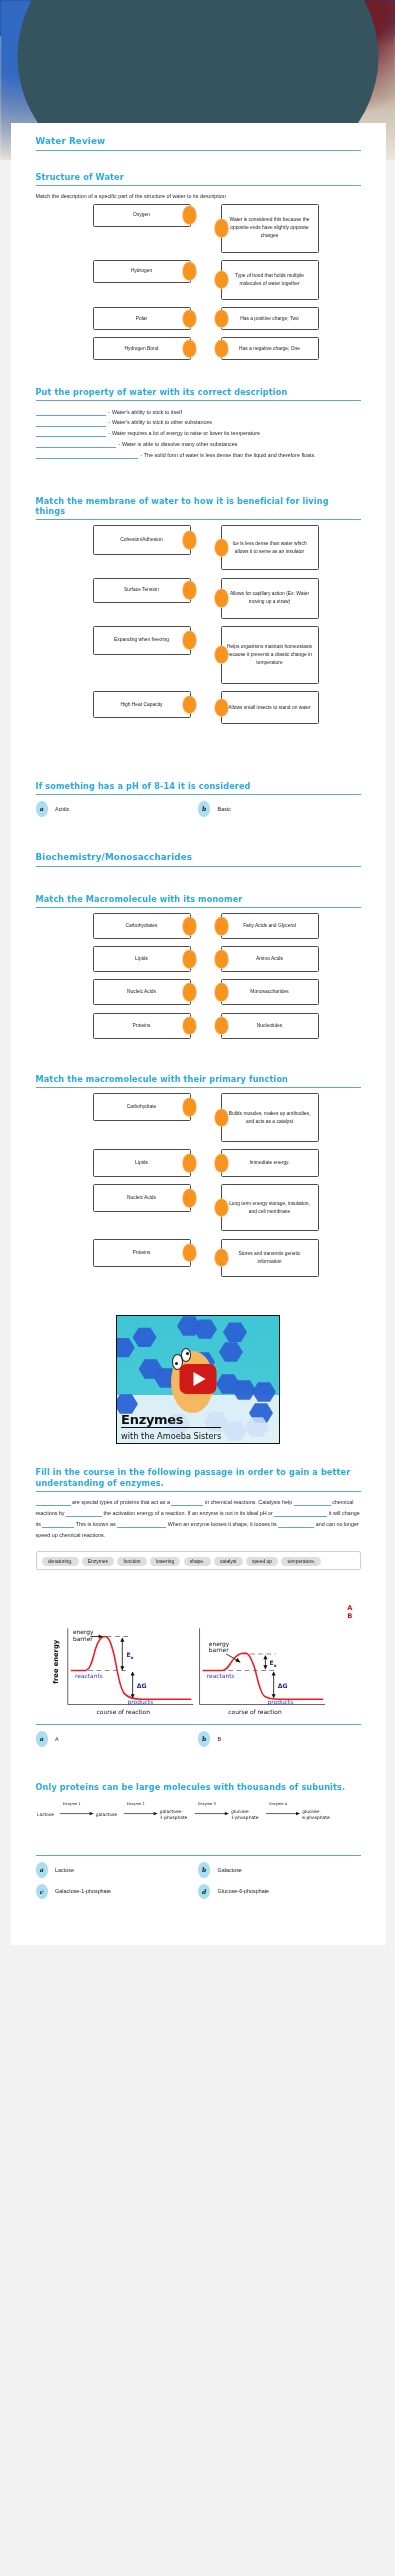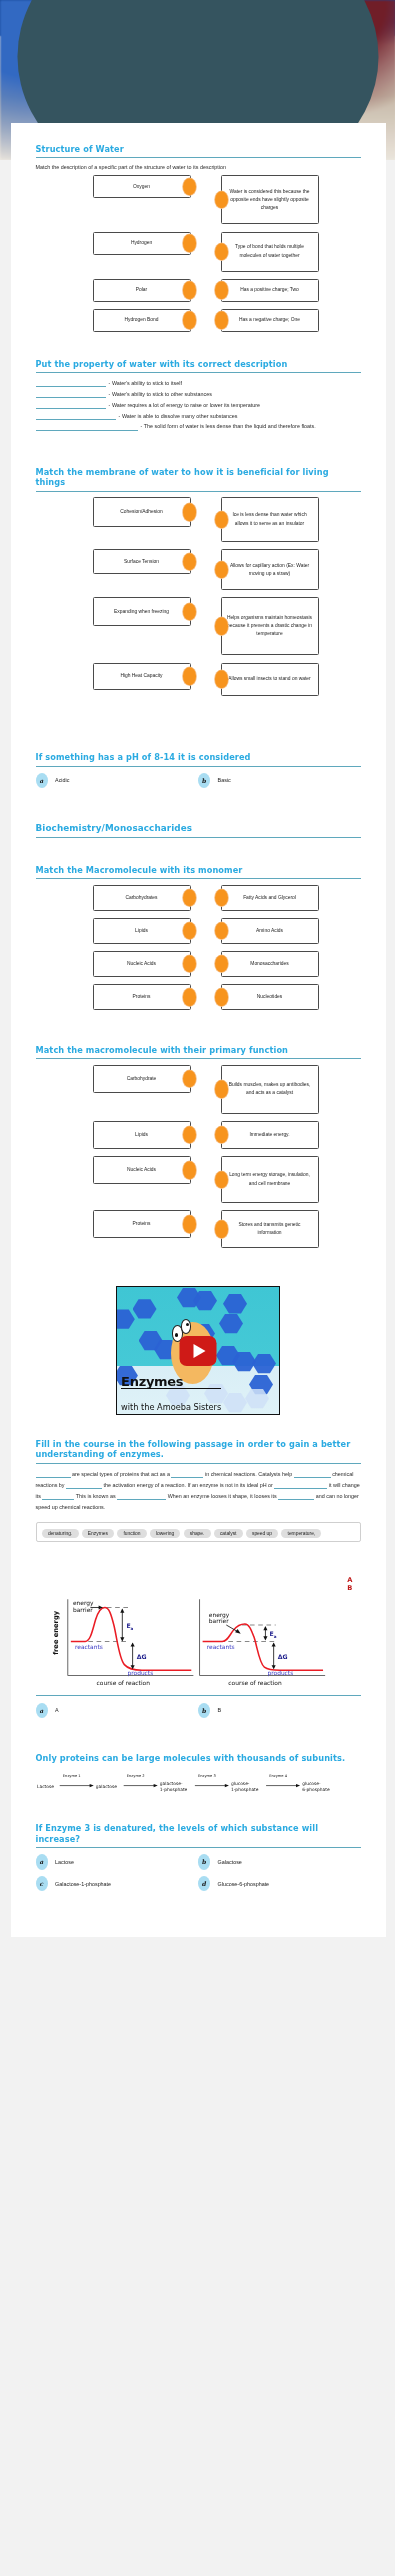--- a/index.html
+++ b/index.html
@@ -214,21 +214,21 @@
     left: 4.1px; bottom: 2.1px;
     z-index: 10;
     font-family: "DejaVu Sans", sans-serif;
   }
   .vid-caption .t1 {
     font-size: 13px; font-weight:700; color:#111; letter-spacing:-0.3px;
     border-bottom: 1.5px double #111;
     line-height: 1.0;
     padding-bottom:0.5px;
   }
-  .vid-caption .t2 { font-size: 8.2px; color:#111; margin-top: 13px; }
+  .vid-caption .t2 { font-size: 8.2px; color:#111; margin-top: 3px; }
 
   
   .passage { font-size: 5.4px; line-height: 2.05; color:#2b2b2b; text-align:left; }
   .wordbank {
     border: 0.5px solid #cfcfcf;
     border-radius: 2.1px;
     padding: 5.2px 5.2px 3.1px 5.2px;
     margin-top: 9.3px;
     display:flex; flex-wrap:wrap; gap:3.1px;
   }
@@ -263,20 +263,24 @@
       <div class="hero-title">
         <div>Unit One Review:</div>
         <div>Biochemistry</div>
       </div>
     </div>
   </div>
 
   <div class="card">
     <div class="card-inner">
 
+      <div class="block">
+        <div class="sec-title big">Water Review</div>
+        <hr class="rule">
+      </div>
 
       <div class="gap-sm"></div>
 
       <div class="block">
         <div class="sec-title">Structure of Water</div>
         <hr class="rule">
         <div class="prompt">Match the description of a specific part of the structure of water to its description</div>
 
         <div class="match-list">
 
@@ -804,21 +808,20 @@
             </g>
             <text x="516" y="31" font-size="8.5" font-family="DejaVu Sans, sans-serif" fill="#111">glucose-</text>
             <text x="516" y="42" font-size="8.5" font-family="DejaVu Sans, sans-serif" fill="#111">6-phosphate</text>
           </svg>
         </div>
       </div>
 
       <div class="gap-md"></div>
 
       <div class="block">
-        <div class="sec-title">If Enzyme 3 is denatured, the levels of which substance will increase?</div>
         <hr class="rule">
         <div class="mc-row">
           <div class="mc-opt">
             <div class="mc-bubble">a</div>
             <div class="mc-label">Lactose</div>
           </div>
           <div class="mc-opt">
             <div class="mc-bubble">b</div>
             <div class="mc-label">Galactose</div>
           </div>

